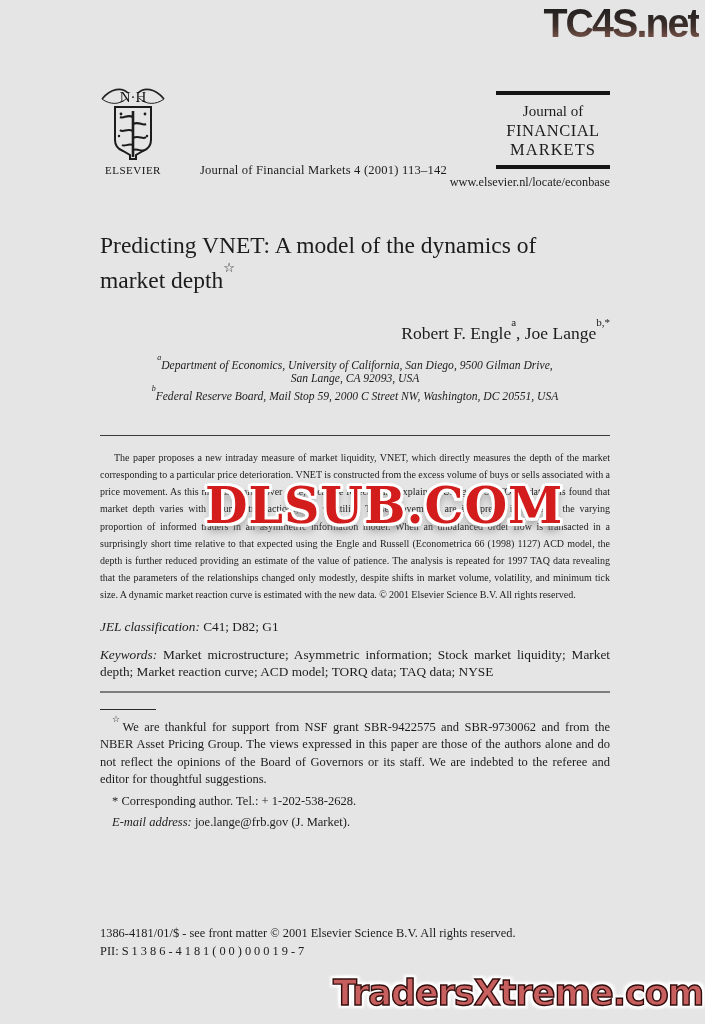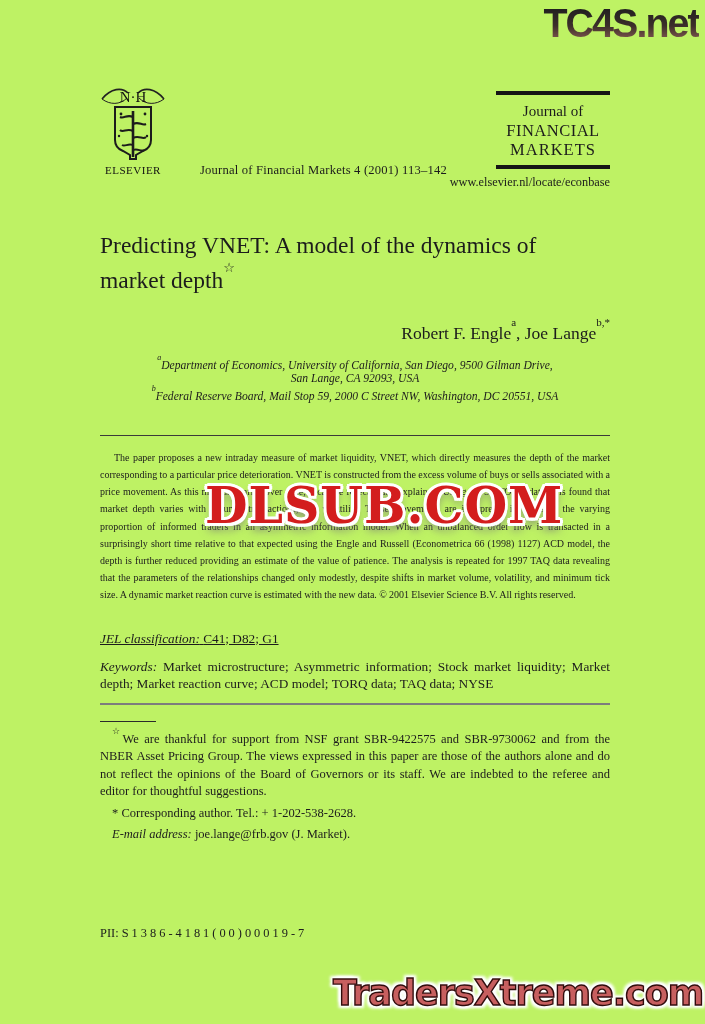--- a/index.html
+++ b/index.html
@@ -1,19 +1,19 @@
 <!DOCTYPE html>
 <html><head>
 <meta charset="utf-8">
 <style>
   * { margin:0; padding:0; box-sizing:border-box; }
   html,body { background:#9a9a9a; }
   .page {
     position:relative; width:705px; height:1024px; margin:0 auto;
-    background:#bef264; overflow:hidden;
+    background:#e5e5e5; overflow:hidden;
     font-family:"Liberation Serif","DejaVu Serif",serif; color:#1c1c1c;
   }
   
   .wm-tc4s {
     position:absolute; top:0px; right:6px;
     font-family:"Liberation Sans","DejaVu Sans",sans-serif;
     font-weight:bold; font-size:41px; letter-spacing:-2px;
     background:linear-gradient(180deg,#1f1f1f 15%,#3c2e2a 55%,#96675a 95%);
     -webkit-background-clip:text; background-clip:text; color:transparent;
     transform:scaleX(0.96); transform-origin:right top;
@@ -53,21 +53,21 @@
   .main { position:absolute; left:100px; top:230px; width:510px; }
   .title { font-weight:normal; font-size:23.5px; line-height:30px; text-align:left; }
   .title sup { font-size:13px; position:relative; top:-0.55em; }
   .authors { margin-top:27px; text-align:right; font-size:17.5px; }
   .authors sup { font-size:11px; position:relative; top:-0.55em; }
   .affils { margin-top:11px; text-align:center; font-style:italic; font-size:11.6px; line-height:13.8px; }
   .affils sup { font-size:8px; position:relative; top:-0.5em; }
   .rule-thin { margin-top:31px; border-top:1.3px solid #3a3a3a; }
   .abstract-head { margin-top:17px; font-size:13.5px; font-weight:bold; }
   .abstract-body { margin-top:13px; font-size:10px; line-height:17.2px; text-align:justify; text-indent:14px; word-spacing:-0.2px; }
-  .jel { margin-top:27px; font-size:13.3px;text-decoration:underline; }
+  .jel { margin-top:15px; font-size:13.3px; }
   .keywords { margin-top:11px; font-size:13.3px; line-height:17.2px; text-align:justify; }
   .it { font-style:italic; }
   .rule-thick { margin-top:11px; border-top:2.4px solid #7d7d7d; }
   .fn-sep { margin-top:16px; width:56px; border-top:1.2px solid #2a2a2a; }
   .fn { margin-top:5px; font-size:12.5px; line-height:17.2px; text-align:justify; text-indent:12px; }
   .fn sup { font-size:9px; position:relative; top:-0.45em; }
   .fn-line { margin-top:6px; font-size:12.5px; text-indent:12px; }
   
   .footer { position:absolute; left:100px; top:925px; font-size:12.4px; line-height:17.5px; }
   .pii-value { letter-spacing:3px;text-align:center; }
@@ -146,20 +146,21 @@
 
     <p class="fn"><sup>☆</sup><span>We are thankful for support from NSF grant SBR-9422575 and SBR-9730062 and from the NBER Asset Pricing Group. The views expressed in this paper are those of the authors alone and do not reflect the opinions of the Board of Governors or its staff. We are indebted to the referee and editor for thoughtful suggestions.</span></p>
 
     <p class="fn-line">* Corresponding author. Tel.: + 1-202-538-2628.</p>
 
     <p class="fn-line"><span class="it">E-mail address:</span> <span>joe.lange@frb.gov (J. Market).</span></p>
 
   </div>
 
   <div class="footer">
+    <div>1386-4181/01/$ - see front matter © 2001 Elsevier Science B.V. All rights reserved.</div>
     <div><span>PII:</span> <span class="pii-value">S1386-4181(00)00019-7</span></div>
   </div>
 
   <div class="wm-dlsub">DLSUB.COM</div>
 
   <div class="wm-traders">TradersXtreme.com</div>
 
 </div>
 
 </body></html>

